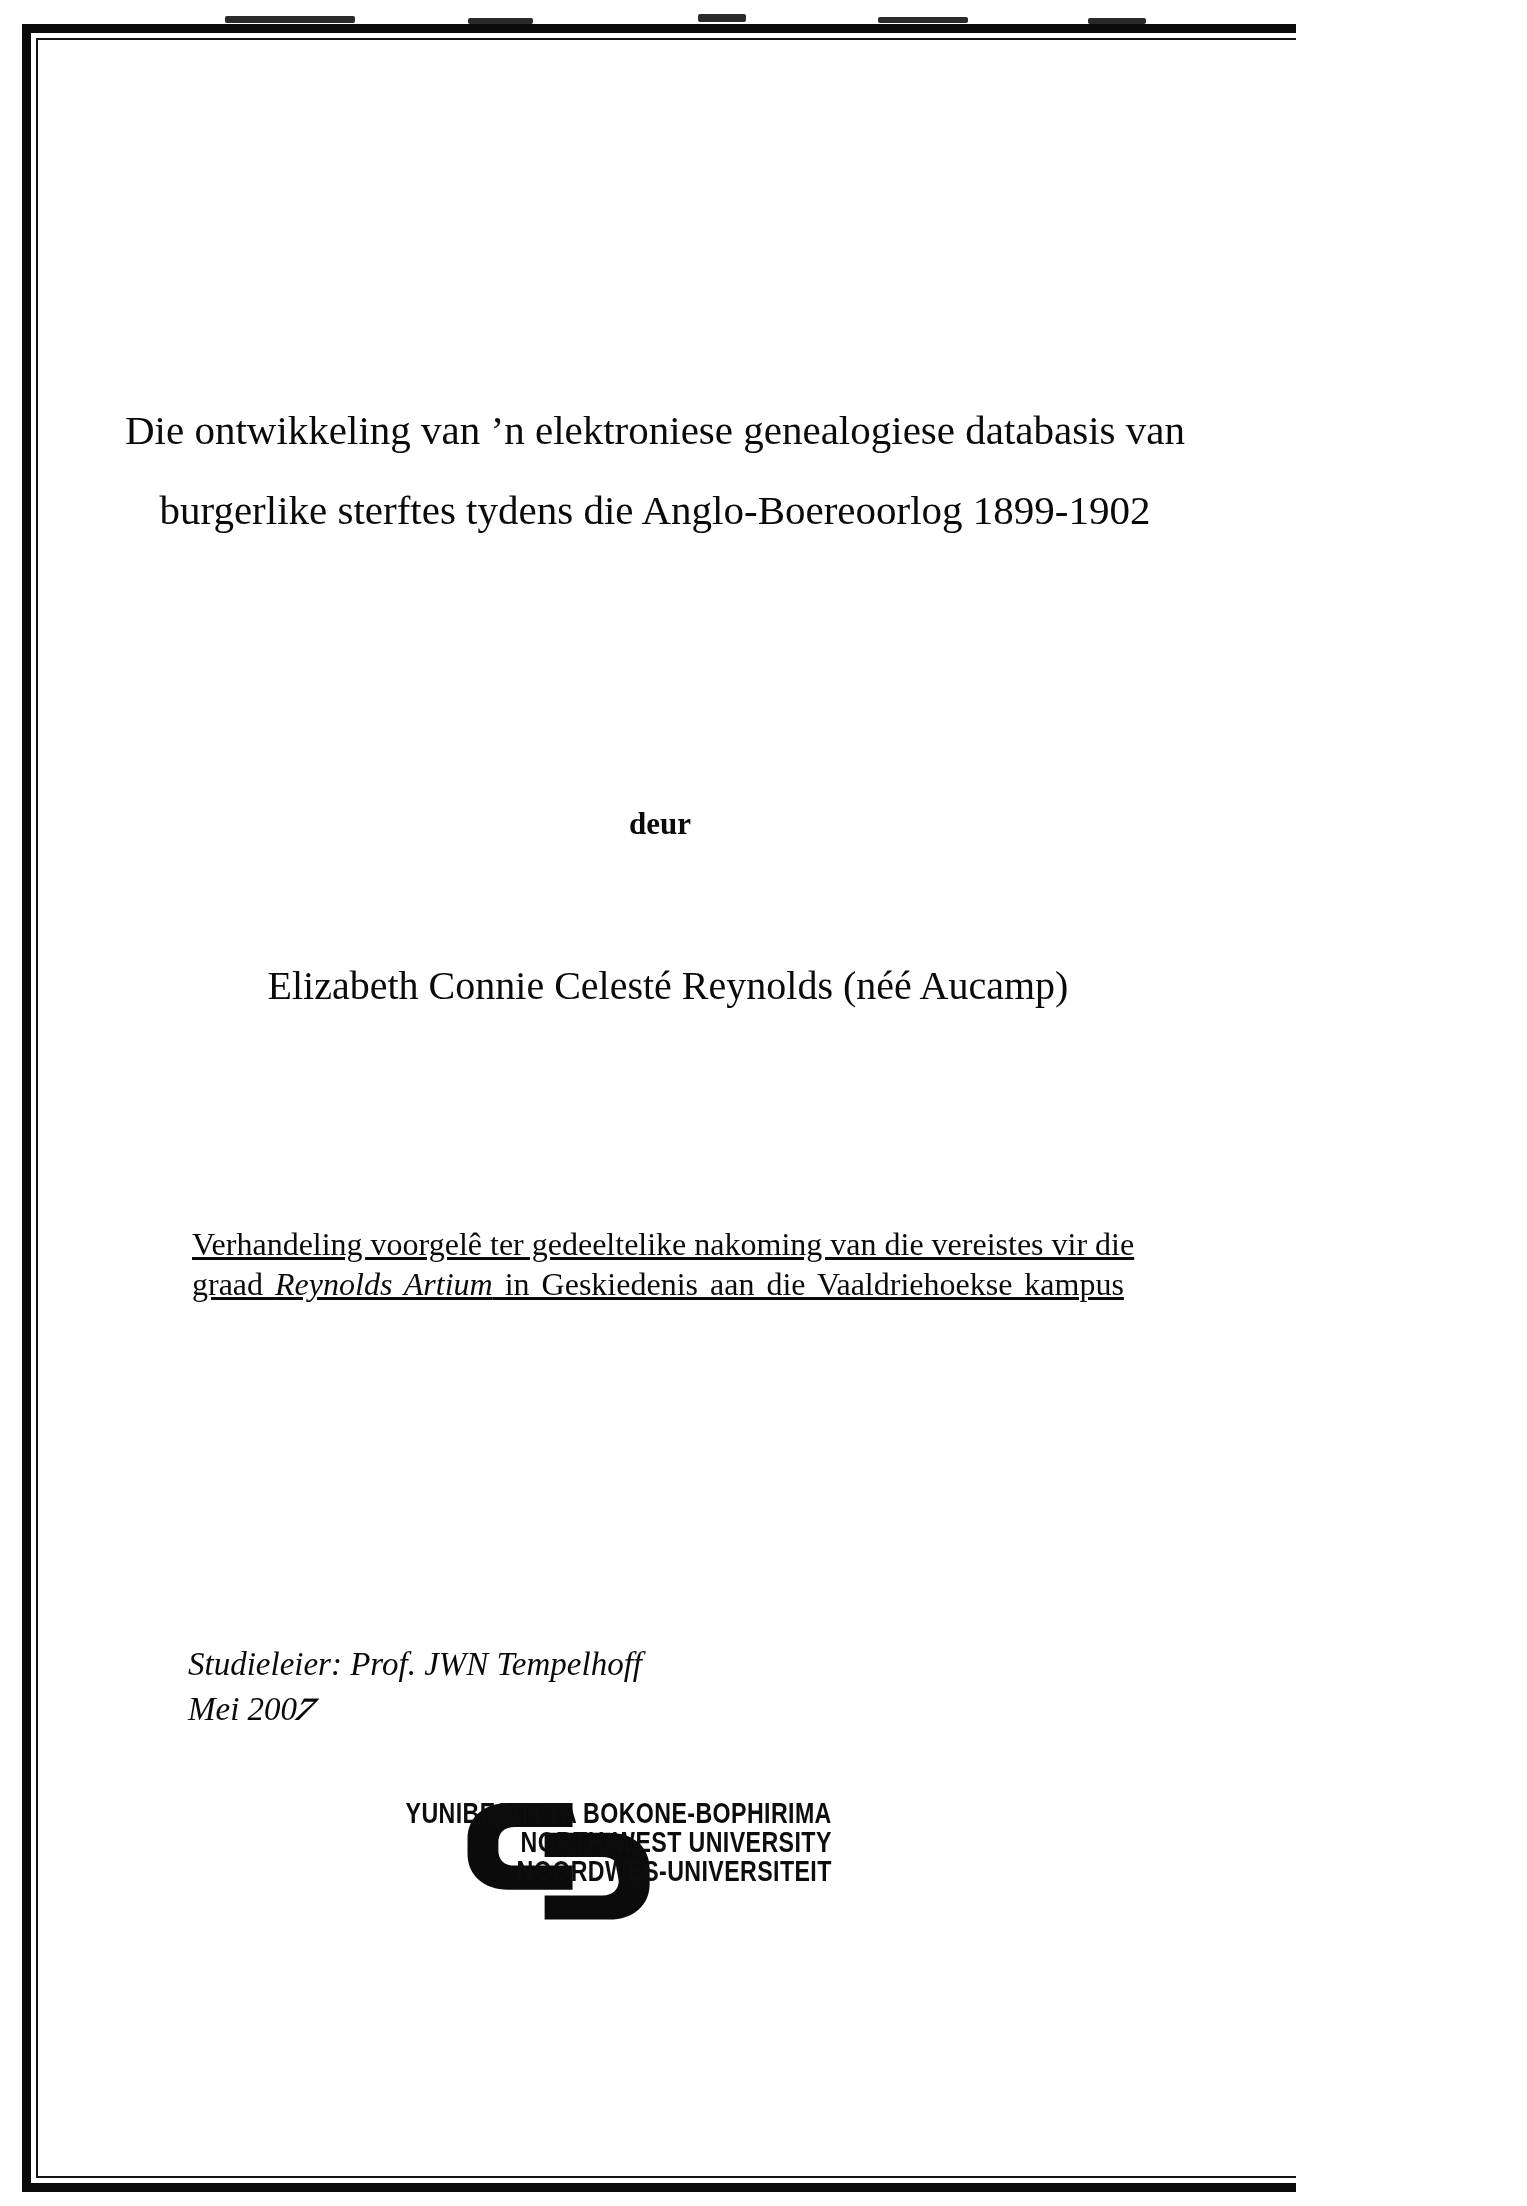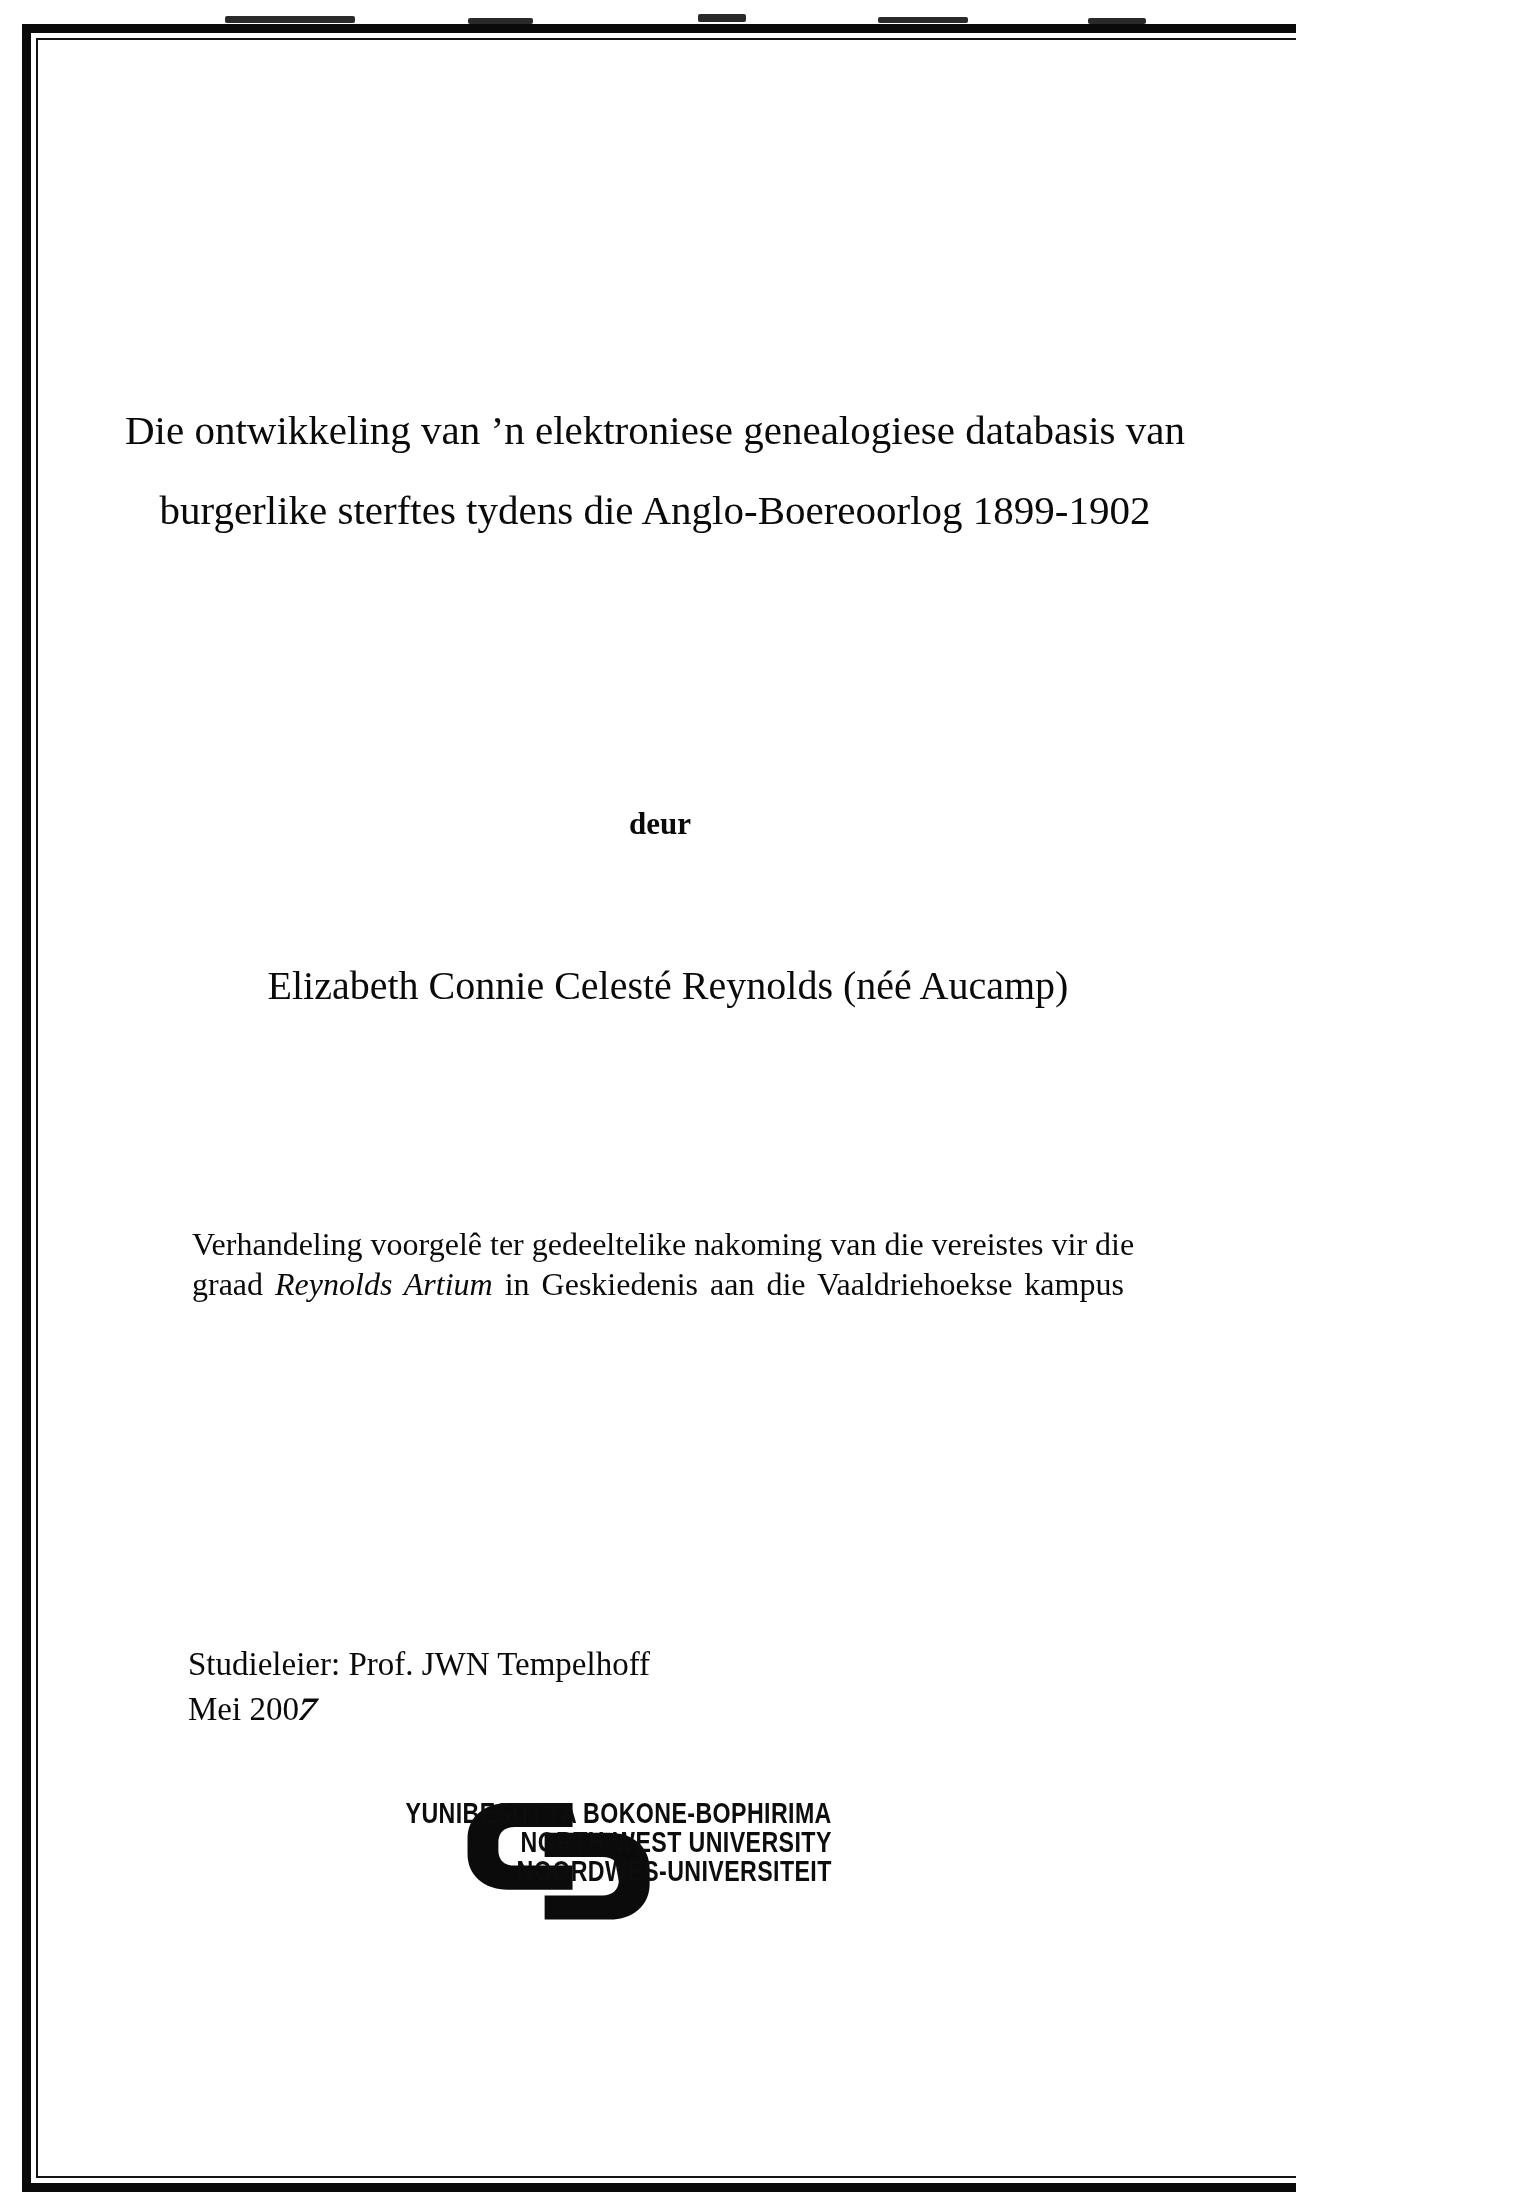--- a/index.html
+++ b/index.html
@@ -28,28 +28,28 @@
     text-align:center; font-size:41px; font-weight:400; line-height:80px; }
   .title span{ display:block; white-space:nowrap; }
 
   .byline{ position:absolute; left:24px; right:0; top:806px;
     text-align:center; font-size:31px;font-weight:bold; }
 
   .author{ position:absolute; left:40px; right:0; top:962px;
     text-align:center; font-size:40px; white-space:nowrap; }
 
   .statement{ position:absolute; left:192px; top:1224px; width:1148px;
-    font-size:32px; line-height:40px; }
+    font-size:32px; line-height:40px;text-decoration:underline; }
   .st-just{ text-align:justify; text-align-last:justify; white-space:nowrap; }
   .st-just::after{ content:""; display:inline-block; width:100%; }
   .st-l2{ word-spacing:4px; white-space:nowrap; }
   .st-it{ font-style:italic; }
 
   .supervisor{ position:absolute; left:188px; top:1642px;
-    font-size:33px; line-height:45px; }
+    font-size:33px; line-height:45px;font-style:italic; }
   .digit-7{ display:inline-block; font-weight:700; transform:skewX(-18deg) scaleX(1.1); }
 
   .logo-mark{ position:absolute; left:455px; top:1796px; }
   .logo-text{ position:absolute; right:464px; top:1799px; text-align:right;
     font-family:"Liberation Sans","DejaVu Sans",sans-serif; font-weight:700;
     font-size:29px; line-height:29px; letter-spacing:.5px; color:#0d0d0d;
     transform:scaleX(.8); transform-origin:top right; white-space:nowrap; }
 </style>
 </head>
 <body>

